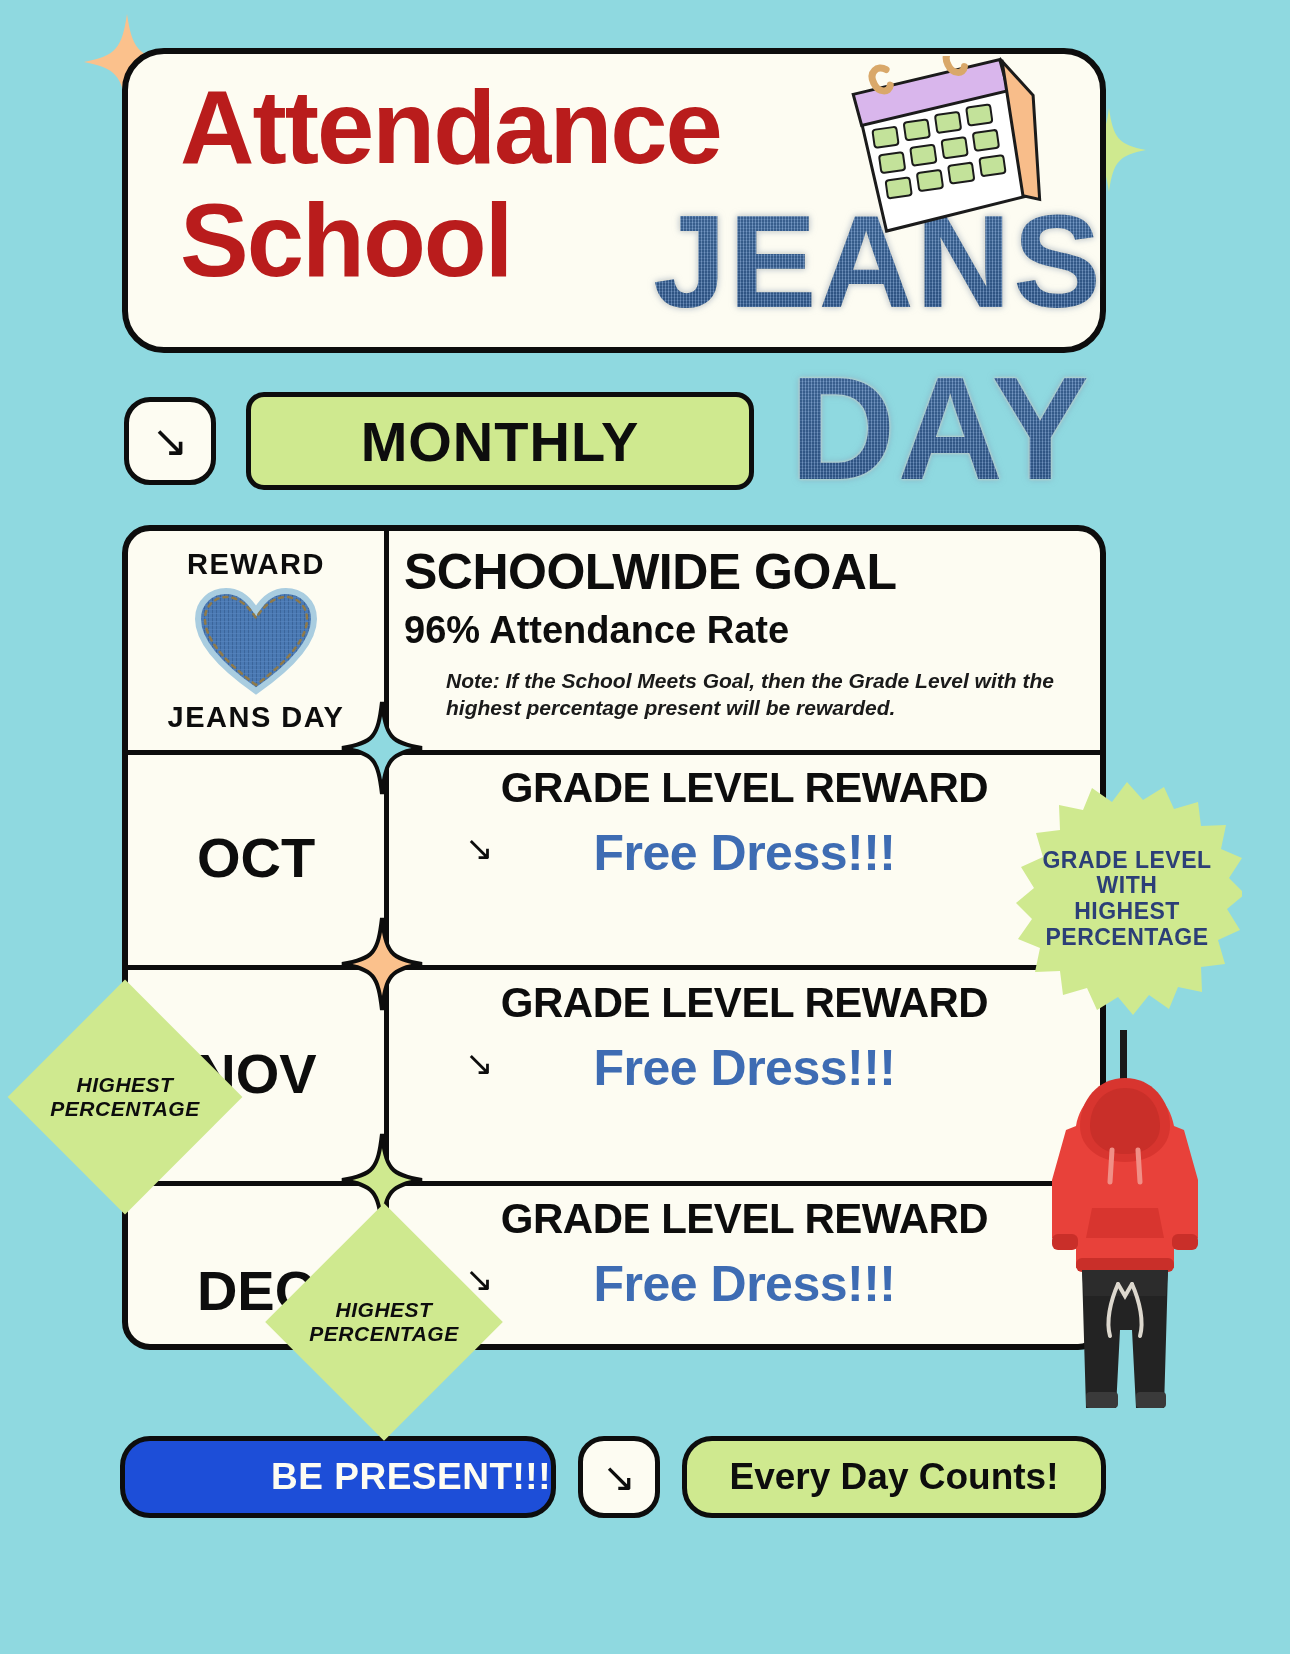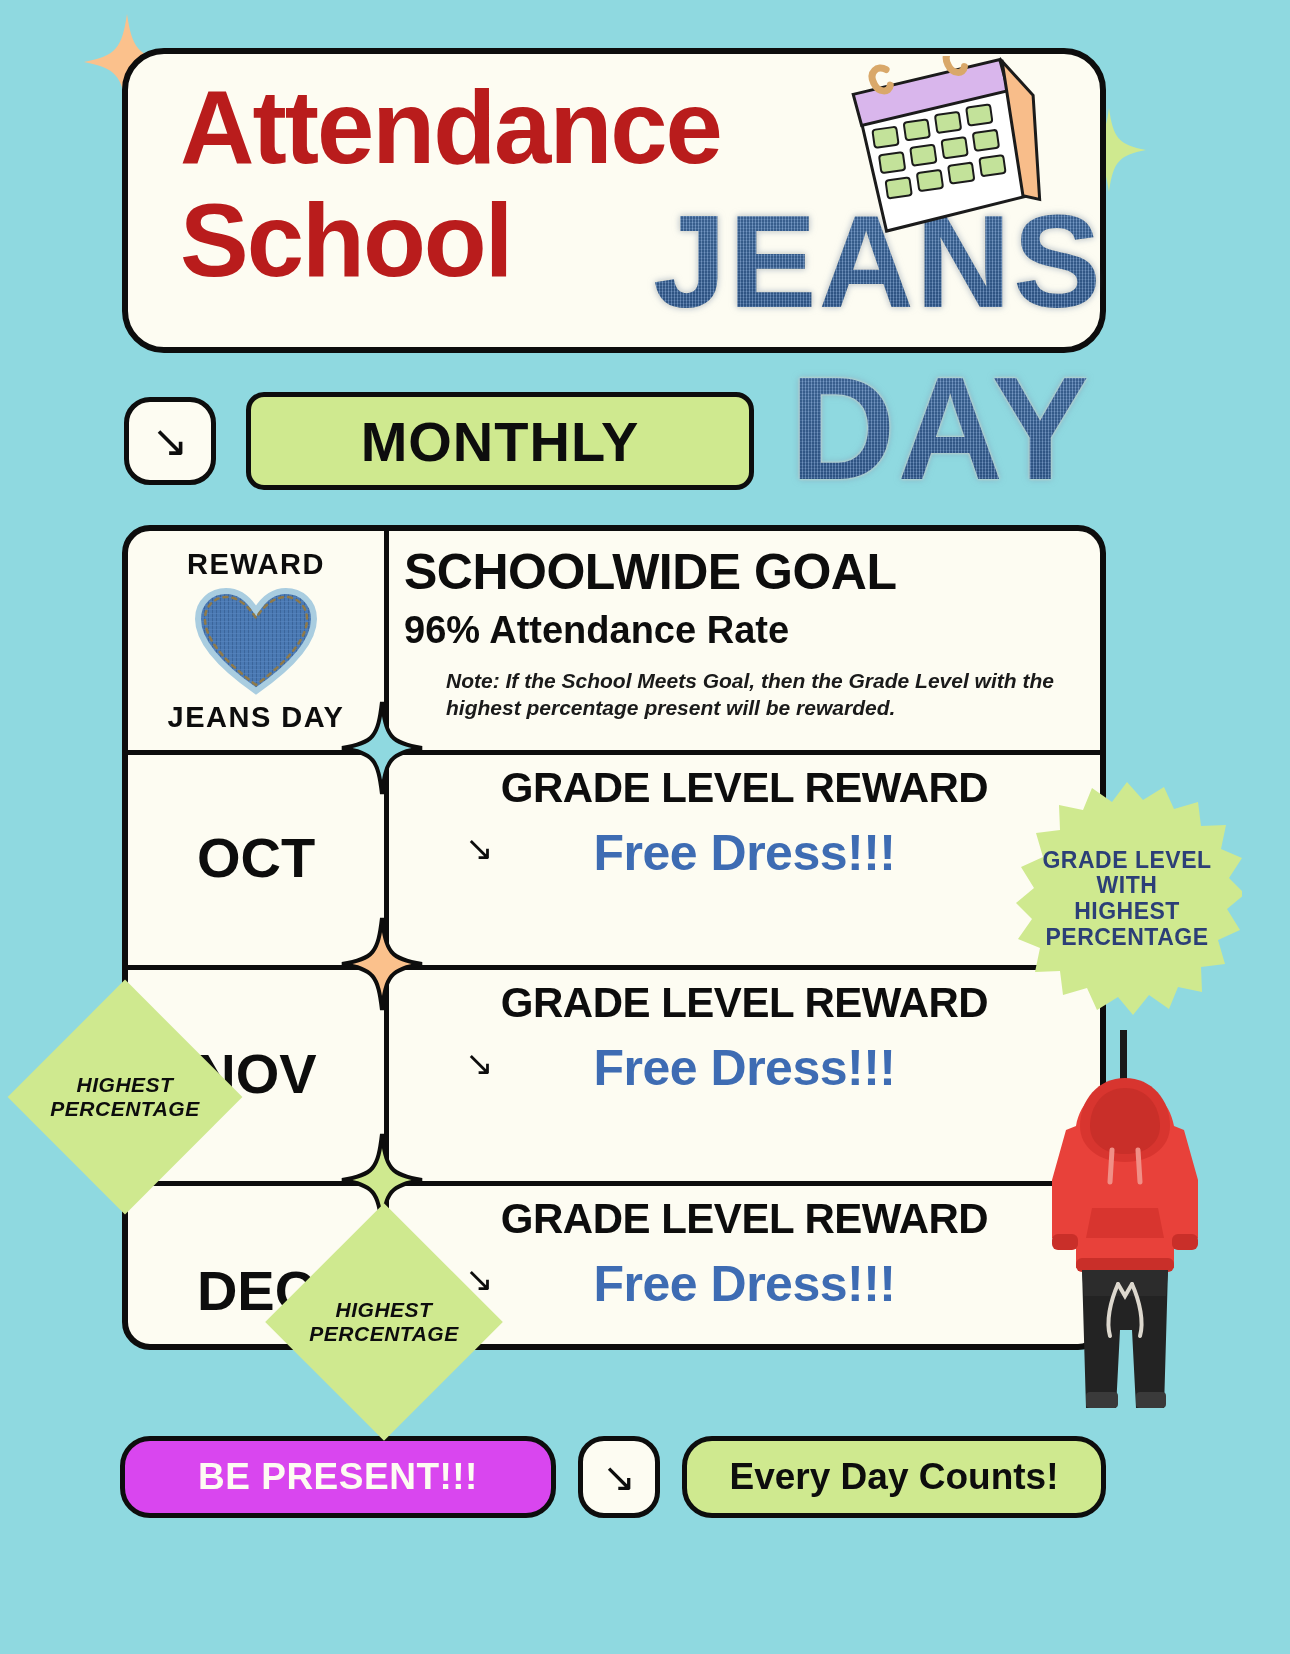--- a/index.html
+++ b/index.html
@@ -195,21 +195,22 @@
   
   .bottom-pill {
     position: absolute;
     border: 5px solid #0d0d0d;
     border-radius: 30px;
     display: flex; align-items: center; justify-content: center;
     z-index: 6;
   }
   .be-present {
     left: 120px; top: 1436px; width: 436px; height: 82px;
-    background: #d946ef;
+    background: #1d4ed8;
+    justify-content: flex-end;
   }
   .be-present span { font-size: 37px; font-weight: 800; color: #fdfcf2; letter-spacing: .5px; }
   .bottom-arrow { left: 578px; top: 1436px; width: 82px; height: 82px; background: #fdfcf2; border-radius: 26px; }
   .bottom-arrow .arrow-glyph { font-size: 40px; }
   .every-day {
     left: 682px; top: 1436px; width: 424px; height: 82px;
     background: #cfe98f;
   }
   .every-day span { font-size: 37px; font-weight: 800; color: #0d0d0d; letter-spacing: 0px; }
 </style>

